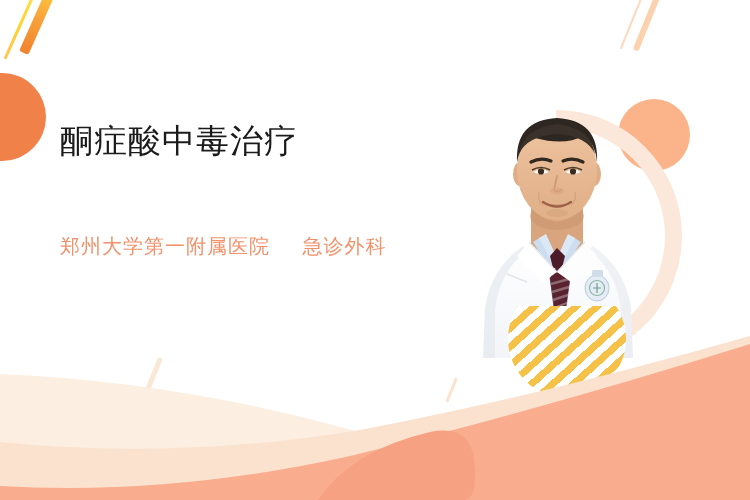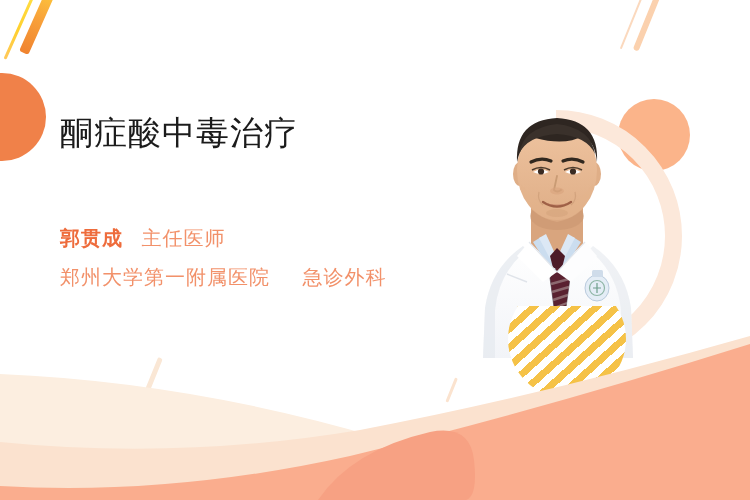--- a/index.html
+++ b/index.html
@@ -125,21 +125,21 @@
   
   #waves {
     position: absolute;
     left: 0; bottom: 0;
     width: 750px; height: 190px;
   }
 
   
   #text-block {
     position: absolute;
-    left: 60px; top: 112px;
+    left: 60px; top: 120px;
     width: 400px;
   }
   #title {
     font-size: 33px;
     line-height: 1.28;
     font-weight: 400;
     color: #1b1b1b;
     letter-spacing: 1px;
     white-space: nowrap;
   }
@@ -283,24 +283,20 @@
     <path d="M0 64 Q190 72 380 128 Q560 180 750 108 L750 190 L0 190 Z" fill="#FCEEE0"></path>
     <path d="M0 132 Q180 150 360 120 Q540 86 750 26 L750 190 L0 190 Z" fill="#FBE2CF"></path>
     <path d="M0 176 Q170 186 350 146 Q540 100 750 34 L750 190 L0 190 Z" fill="#FAAD8E"></path>
     <path d="M318 190 Q352 140 430 122 Q470 114 474 150 Q478 186 466 190 Z" fill="#F7A183"></path>
   </svg>
 
   <div id="text-block">
     <div id="title">酮症酸中毒治疗</div>
 
     <div id="meta">
-      <div id="name-row">
-        <span id="doctor-name">郭贯成</span>
-        <span id="doctor-title">主任医师</span>
-      </div>
       <div id="affiliation-row">
         <span id="hospital">郑州大学第一附属医院</span>
         <span id="department">急诊外科</span>
       </div>
     </div>
   </div>
 
 </div>
 
 </body></html>

